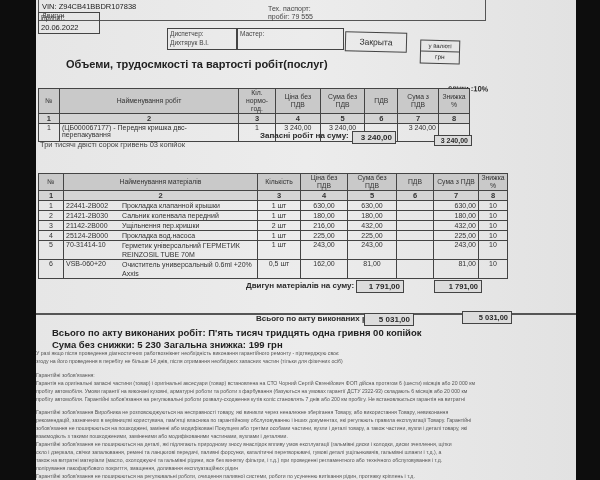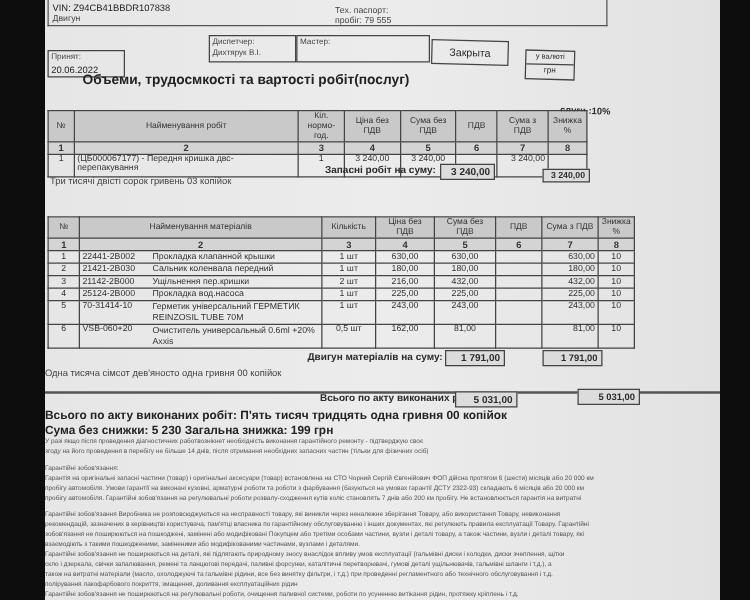--- a/index.html
+++ b/index.html
@@ -11,40 +11,40 @@
   .val { font-size:7.5px; color:#222; line-height:9px; }
   .title { font-weight:bold; font-size:11px; color:#222; }
   table.grid { position:absolute; border-collapse:collapse; font-size:7px; color:#333; }
   table.grid td, table.grid th { border:1px solid #444; padding:0 2px; height:9px; }
   table.grid th { background:#c9c9c9; font-weight:normal; font-size:6.8px; line-height:8px; text-align:center; }
   .num-row td { background:#d4d4d4; font-weight:bold; text-align:center; font-size:7.5px; border-top:2px solid #222; border-bottom:2px solid #222; }
   .c { text-align:center; }
   .r { text-align:right; }
   .totalbox { position:absolute; border:1px solid #444; font-size:8px; font-weight:bold; text-align:right; padding:1px 3px; background:#dcdcdc; }
   .fine { font-size:5.2px; line-height:8px; color:#555; white-space:nowrap; overflow:hidden; }
-  .bold9 { font-weight:bold; font-size:9.5px; color:#222; }
+  .bold9 { font-weight:bold; font-size:9.5px; color:#222;margin-left:16px; }
 </style>
 </head>
 <body>
 
 <div class="paper">
 
   <div class="abs" style="left:2px; top:-4px; width:446px; height:24px; border:1px solid #555; border-top:none;"></div>
   <div class="abs val" style="left:6px; top:2px;">
     <span>VIN:</span>
     <span>Z94CB41BBDR107838</span>
   </div>
   <div class="abs lbl" style="left:6px; top:12px; font-size:7px;">Двигун</div>
   <div class="abs lbl" style="left:232px; top:5px; font-size:7px;">Тех. паспорт:</div>
   <div class="abs lbl" style="left:232px; top:13px; font-size:7px;">
     <span>пробіг:</span>
     <span>79 555</span>
   </div>
 
-  <div class="box" style="left:2px; top:40px; width:60px; height:20px;">
+  <div class="box" style="left:2px; top:12px; width:60px; height:20px;">
     <div class="lbl" style="padding:1px 2px;">Принят:</div>
     <div class="val" style="padding:0 2px;">20.06.2022</div>
   </div>
   <div class="box" style="left:131px; top:28px; width:68px; height:20px;">
     <div class="lbl" style="padding:1px 2px;">Диспетчер:</div>
     <div class="lbl" style="padding:0 2px;">Дихтярук В.І.</div>
   </div>
   <div class="box" style="left:201px; top:28px; width:105px; height:20px;">
     <div class="lbl" style="padding:1px 2px;">Мастер:</div>
     <div class="val"></div>
@@ -186,21 +186,20 @@
       <td class="c">81,00</td>
       <td></td>
       <td class="r">81,00</td>
       <td class="c">10</td>
     </tr>
   </tbody>
     </table>
   <div class="abs" style="left:210px; top:281px; font-size:8px; font-weight:bold;">Двигун матеріалів на суму:</div>
   <div class="totalbox" style="left:320px; top:280px; width:40px;">1 791,00</div>
   <div class="totalbox" style="left:398px; top:280px; width:40px; font-size:7.5px;">1 791,00</div>
-  <div class="abs" style="left:0px; top:294px; font-size:7.5px; color:#444;">Одна тисяча сімсот дев'яносто одна гривня 00 копійок</div>
 
   <div class="abs" style="left:0; top:313px; width:540px; height:2px; background:#555;"></div>
 
   <div class="abs" style="left:220px; top:314px; font-size:8px; font-weight:bold;">Всього по акту виконаних робіт :</div>
   <div class="totalbox" style="left:328px; top:313px; width:42px;">5 031,00</div>
   <div class="totalbox" style="left:426px; top:311px; width:42px; font-size:7.5px;">5 031,00</div>
   <div class="abs bold9" style="left:0px; top:327px;">Всього по акту виконаних робіт: П'ять тисяч тридцять одна гривня 00 копійок</div>
   <div class="abs bold9" style="left:0px; top:339px;">Сума без снижки: 5 230   Загальна знижка: 199 грн</div>
 
   <div class="abs fine" style="left:0; top:349px; width:540px;">

